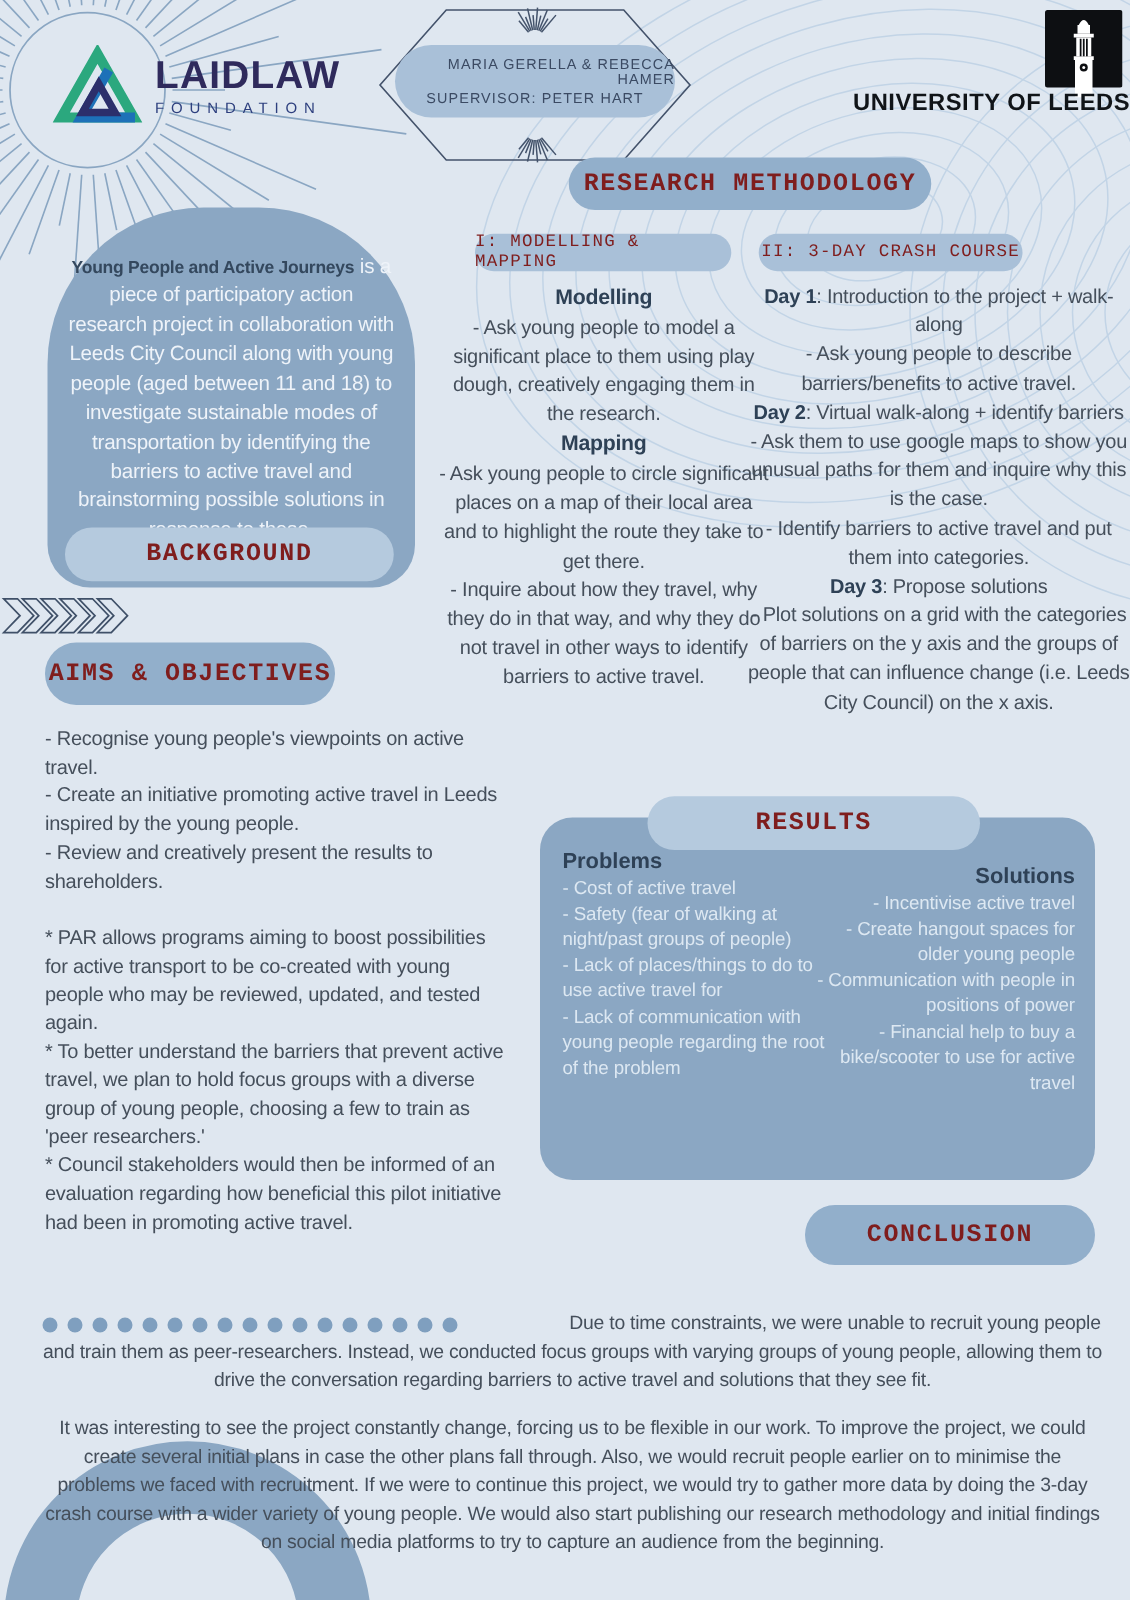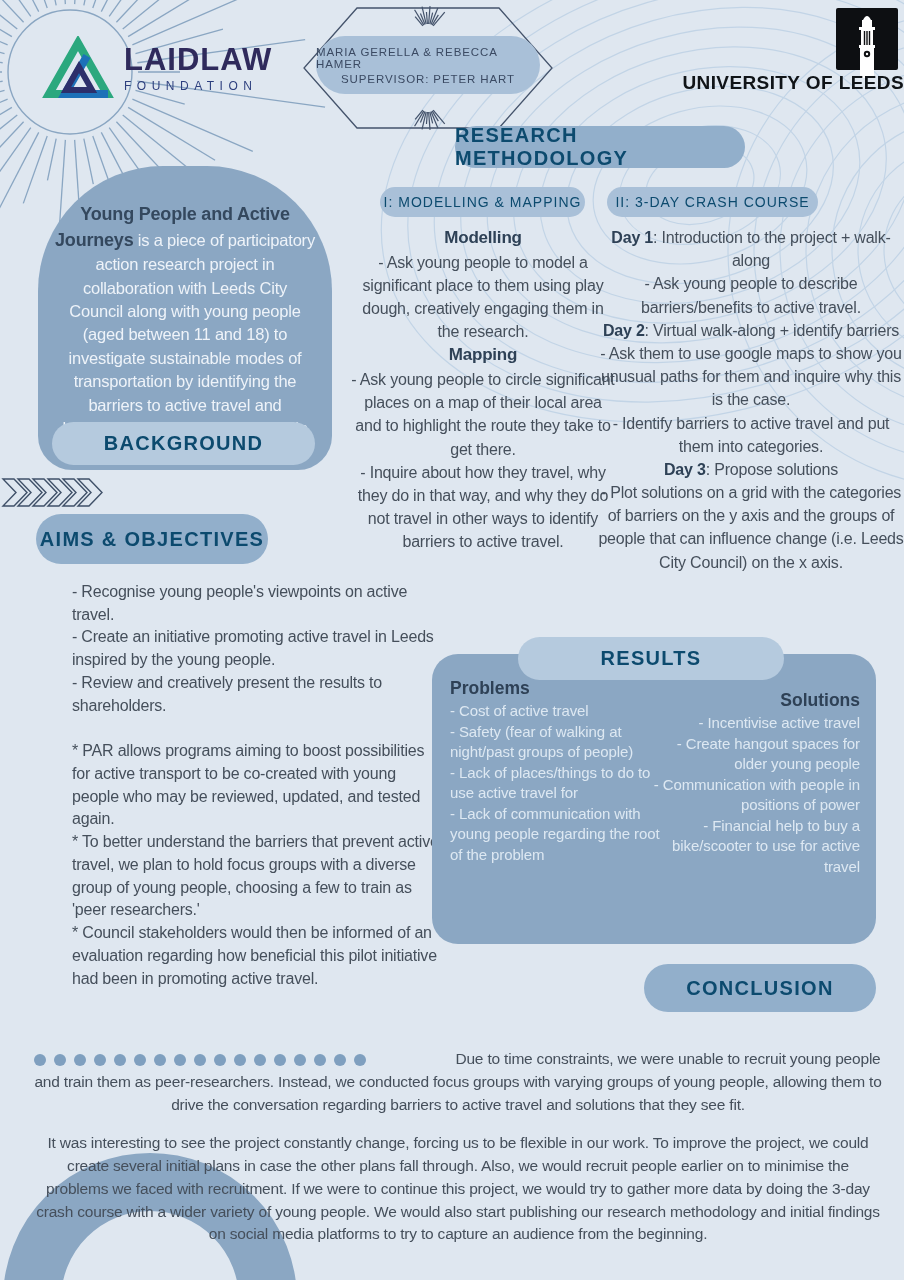--- a/index.html
+++ b/index.html
@@ -6,53 +6,53 @@
   body{background:#c8d2dd;font-family:"Liberation Sans", sans-serif;}
   .poster{position:relative;width:904px;height:1280px;margin:0 auto;overflow:hidden;
           background:var(--page-bg,#dfe7f0);color:var(--body,#454f5b);}
   .poster *{box-sizing:border-box;}
   #decor{position:absolute;left:0;top:0;width:904px;height:1280px;pointer-events:none;}
 
   
   .laidlaw{position:absolute;left:42px;top:36px;display:flex;align-items:center;gap:10px;}
   .laidlaw-name{font-size:31px;font-weight:800;letter-spacing:1px;color:#2f2a5c;line-height:1;}
   .laidlaw-sub{font-size:12px;font-weight:400;letter-spacing:5.5px;color:#2d3f7e;margin-top:4px;}
-  .badge{position:absolute;left:300px;top:2px;width:256px;height:132px;}
+  .badge{position:absolute;left:300px;top:2px;width:256px;height:132px;text-align:right;}
   .badge svg{position:absolute;left:0;top:0;}
   .badge-pill{position:absolute;left:16px;top:34px;width:224px;height:58px;border-radius:29px;
               background:var(--pill-tag,#a9c0d8);display:flex;flex-direction:column;justify-content:center;
               align-items:center;gap:3px;color:#3b4a63;font-size:11.5px;letter-spacing:.9px;font-weight:500;}
   .uol-logo{position:absolute;left:836px;top:8px;}
   .uol-text{position:absolute;left:560px;top:72px;width:344px;text-align:right;font-size:19px;
             font-weight:800;letter-spacing:.4px;color:#101418;}
 
   
-  .pill{position:absolute;display:flex;align-items:center;justify-content:center;color:#0c4a6e;
-        font-weight:700;letter-spacing:1.3px;}
+  .pill{position:absolute;display:flex;align-items:center;justify-content:center;color:#7f1d1d;
+        font-weight:700;letter-spacing:1.3px;font-family:Liberation Mono, monospace;}
   .pill-med{background:var(--pill-med,#92afcb);}
   .pill-light{background:var(--pill-light,#b5cade);}
   .pill-tag{background:var(--pill-tag,#a9c0d8);}
   .research-pill{left:455px;top:126px;width:290px;height:42px;border-radius:21px;font-size:20px;}
   .background-pill{left:52px;top:422px;width:263px;height:43px;border-radius:22px;font-size:20px;}
   .aims-pill{left:36px;top:514px;width:232px;height:50px;border-radius:25px;font-size:20px;}
   .results-pill{left:518px;top:637px;width:266px;height:43px;border-radius:22px;font-size:20px;}
   .conclusion-pill{left:644px;top:964px;width:232px;height:48px;border-radius:24px;font-size:20px;}
   .col1-pill{left:380px;top:187px;width:205px;height:30px;border-radius:15px;font-size:14px;letter-spacing:1px;font-weight:500;}
   .col2-pill{left:607px;top:187px;width:211px;height:30px;border-radius:15px;font-size:14px;letter-spacing:1px;font-weight:500;}
 
   
   .blob{position:absolute;left:38px;top:166px;width:294px;height:304px;background:var(--blob,#8ba7c3);
         border-radius:125px 125px 34px 34px;}
   .blob-text{padding:36px 16px 0;text-align:center;font-size:16.5px;line-height:1.42;
              color:var(--white-text,#eef3f9);letter-spacing:-.2px;}
-  .blob-text .b{color:#34485e;font-weight:700;font-size:18px;}
+  .blob-text .b{color:#34485e;font-weight:700;font-size:14px;}
 
   
   .aims-text{position:absolute;left:36px;top:581px;width:370px;font-size:16px;line-height:1.42;
-             letter-spacing:-.2px;color:var(--body,#454f5b);margin-left:36px;}
+             letter-spacing:-.2px;color:var(--body,#454f5b);}
   .aims-text .notes{margin-top:23px;}
 
   
   .col1-text{position:absolute;left:350px;top:226px;width:266px;text-align:center;font-size:16px;
              line-height:1.45;letter-spacing:-.2px;}
   .col2-text{position:absolute;left:596px;top:226px;width:310px;text-align:center;font-size:16px;
              line-height:1.45;letter-spacing:-.2px;}
   .col1-text .b,.col2-text .b,.res-h{color:var(--navy,#2e4156);font-weight:700;}
   .col1-text .b{font-size:17px;}
 

